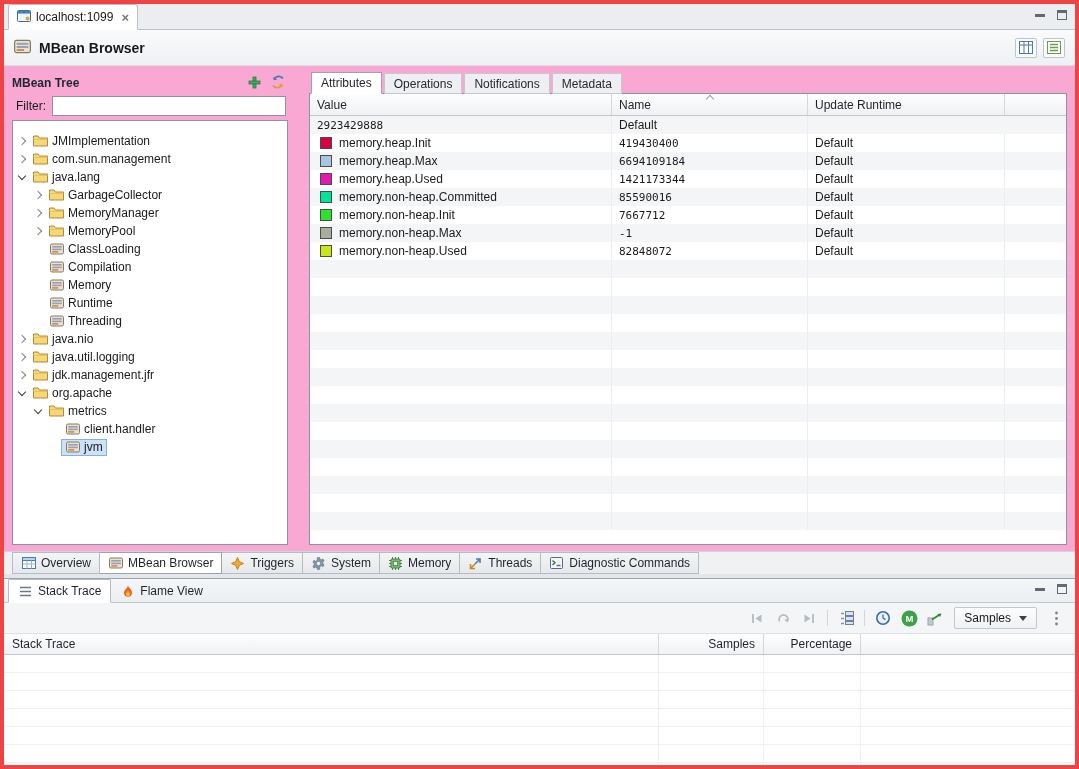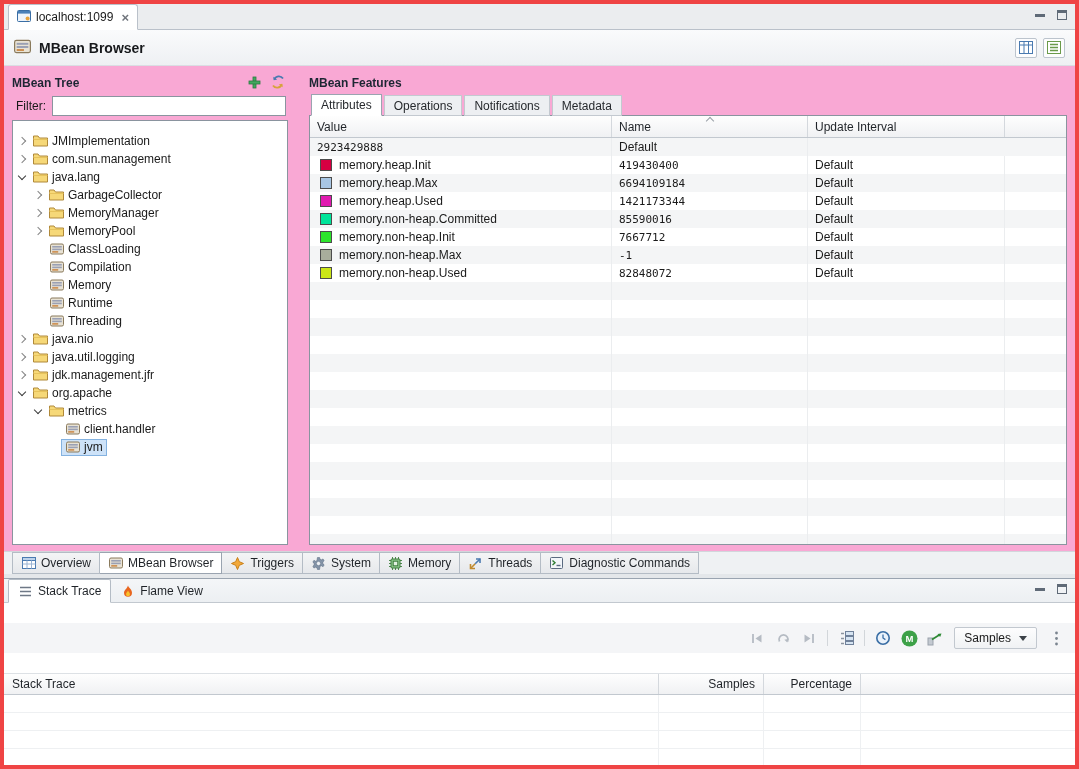--- a/index.html
+++ b/index.html
@@ -67,21 +67,21 @@
 
   
   .main-tabs{flex:none;height:23px;display:flex;align-items:stretch;padding-left:8px;background:#eff1f3;border-top:1px solid #d2d6db;}
   .mtab{display:flex;align-items:center;gap:5px;padding:0 8px;border:1px solid #b4bcc5;border-left:none;background:linear-gradient(#f4f5f6,#e6e8eb);color:#1f2328;}
   .mtab:first-child{border-left:1px solid #b4bcc5;}
   .mtab.active{background:#fff;border-color:#9aa4b0;}
   .mt-icon{display:inline-flex;width:15px;justify-content:center;}
   .splitter{flex:none;height:4px;background:#e4e7ea;}
 
   
-  .bottom-panel{flex:1;display:flex;flex-direction:column;border-top:1px solid #9aa4b0;background:#fff;min-height:0;gap:20px;}
+  .bottom-panel{flex:1;display:flex;flex-direction:column;border-top:1px solid #9aa4b0;background:#fff;min-height:0;}
   .bp-tabbar{flex:none;height:24px;background:linear-gradient(#f4f6f8,#eceff2);border-bottom:1px solid #c2c8cf;display:flex;align-items:flex-end;position:relative;}
   .btab{height:24px;display:flex;align-items:center;gap:5px;padding:0 9px;margin-bottom:-1px;color:#1f2328;}
   .btab.active{background:#fff;border:1px solid #b4bcc5;border-bottom:1px solid #fff;border-radius:2px 2px 0 0;margin-left:4px;}
   .bp-controls{position:absolute;right:8px;top:5px;display:flex;gap:12px;align-items:center;}
 
   .bp-toolbar{flex:none;height:30px;display:flex;align-items:center;justify-content:flex-end;gap:4px;padding:0 8px;background:#f4f5f7;}
   .tbtn{width:22px;height:22px;display:flex;align-items:center;justify-content:center;border-radius:2px;}
   .tsep{width:1px;height:16px;background:#d2d6da;margin:0 3px;}
   .samples-btn{display:flex;align-items:center;gap:8px;height:22px;padding:0 9px;border:1px solid #c2c8cf;border-radius:2px;background:linear-gradient(#fdfdfe,#f0f2f4);margin:0 4px;}
   .dd-caret{width:0;height:0;border-left:4px solid transparent;border-right:4px solid transparent;border-top:5px solid #3c4248;}
@@ -413,40 +413,37 @@
                   <rect x="2.2" y="8.2" width="6" height="1.4" fill="#c9803a"></rect>
                 </svg>
               </span>
               <span class="tree-label">jvm</span>
             </span>
           </div>
         </div>
     </div>
 
     <div class="right-panel">
-      <div class="panel-header">
-        <span class="panel-title">MBean Features</span>
-      </div>
       <div class="feature-tabs">
           <span class="ftab active">Attributes</span>
           <span class="ftab">Operations</span>
           <span class="ftab">Notifications</span>
           <span class="ftab">Metadata</span>
         </div>
       <div class="attr-table">
         <div class="attr-head">
             <div class="ah c1">
               <span>Value</span>
             </div>
             <div class="ah c0">
               <span>Name</span>
               <span class="sort-caret"></span>
             </div>
             <div class="ah c2">
-              <span>Update Interval</span>
+              <span>Update Runtime</span>
             </div>
             <div class="ah c3"></div>
           </div>
         <div class="attr-body">
             <div class="arow r-even">
               <div class="ac val">2923429888</div>
               <div class="ac upd">Default</div>
               <div class="ac rest"></div>
             </div>
             <div class="arow r-odd">

